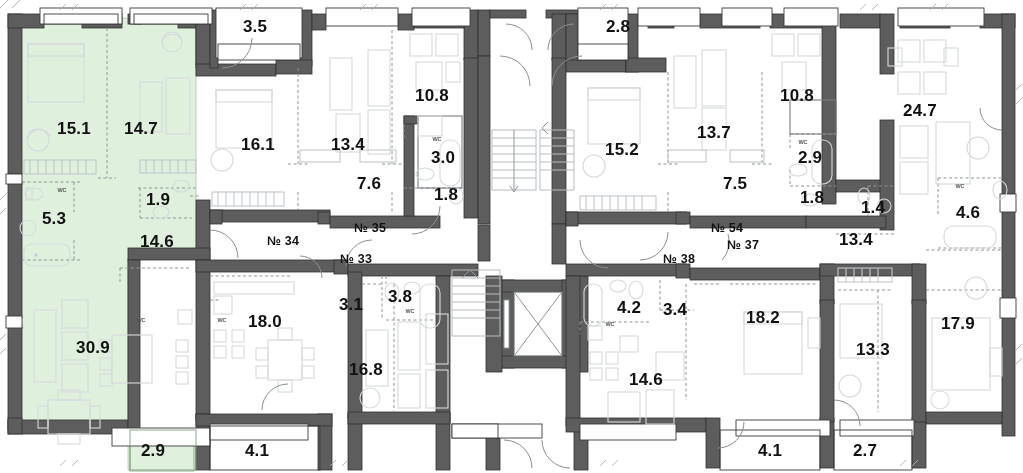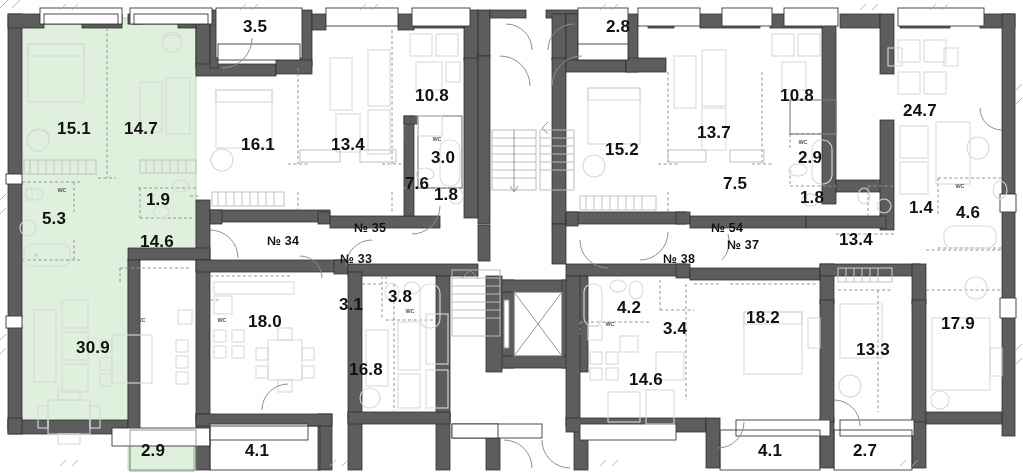--- a/index.html
+++ b/index.html
@@ -614,42 +614,42 @@
       <div class="area-label" style="left: 74px; top: 129px;">15.1</div>
       <div class="area-label" style="left: 141px; top: 129px;">14.7</div>
       <div class="area-label" style="left: 54px; top: 219px;">5.3</div>
       <div class="area-label" style="left: 158px; top: 200px;">1.9</div>
       <div class="area-label" style="left: 157px; top: 242px;">14.6</div>
       <div class="area-label" style="left: 93px; top: 348px;">30.9</div>
       <div class="area-label" style="left: 153px; top: 451px;">2.9</div>
       <div class="area-label" style="left: 255px; top: 27px;">3.5</div>
       <div class="area-label" style="left: 258px; top: 145px;">16.1</div>
       <div class="area-label" style="left: 348px; top: 145px;">13.4</div>
-      <div class="area-label" style="left: 369px; top: 184px; margin-left: 48px;">7.6</div>
+      <div class="area-label" style="left: 369px; top: 184px;">7.6</div>
       <div class="area-label" style="left: 432px; top: 96px;">10.8</div>
       <div class="area-label" style="left: 443px; top: 158px;">3.0</div>
       <div class="area-label" style="left: 446px; top: 195px;">1.8</div>
       <div class="area-label" style="left: 265px; top: 322px;">18.0</div>
       <div class="area-label" style="left: 257px; top: 451px;">4.1</div>
       <div class="area-label" style="left: 351px; top: 305px;">3.1</div>
       <div class="area-label" style="left: 400px; top: 297px;">3.8</div>
       <div class="area-label" style="left: 366px; top: 370px;">16.8</div>
       <div class="area-label" style="left: 618px; top: 27px;">2.8</div>
       <div class="area-label" style="left: 622px; top: 150px;">15.2</div>
       <div class="area-label" style="left: 714px; top: 133px;">13.7</div>
       <div class="area-label" style="left: 735px; top: 184px;">7.5</div>
       <div class="area-label" style="left: 797px; top: 96px;">10.8</div>
       <div class="area-label" style="left: 810px; top: 158px;">2.9</div>
       <div class="area-label" style="left: 812px; top: 198px;">1.8</div>
-      <div class="area-label" style="left: 873px; top: 208px; margin-left: 48px;">1.4</div>
+      <div class="area-label" style="left: 873px; top: 208px;">1.4</div>
       <div class="area-label" style="left: 856px; top: 240px;">13.4</div>
       <div class="area-label" style="left: 920px; top: 111px;">24.7</div>
       <div class="area-label" style="left: 968px; top: 213px;">4.6</div>
       <div class="area-label" style="left: 629px; top: 308px; text-align: center;">4.2</div>
-      <div class="area-label" style="left: 675px; top: 310px; margin-top: 19px;">3.4</div>
+      <div class="area-label" style="left: 675px; top: 310px;">3.4</div>
       <div class="area-label" style="left: 646px; top: 380px;">14.6</div>
       <div class="area-label" style="left: 763px; top: 318px;">18.2</div>
       <div class="area-label" style="left: 770px; top: 451px;">4.1</div>
       <div class="area-label" style="left: 865px; top: 451px;">2.7</div>
       <div class="area-label" style="left: 873px; top: 350px;">13.3</div>
       <div class="area-label" style="left: 958px; top: 324px;">17.9</div>
     </div>
   <div id="apt-labels">
       <div class="apt-label" style="left: 283px; top: 241px;">№ 34</div>
       <div class="apt-label" style="left: 370px; top: 228px;">№ 35</div>

